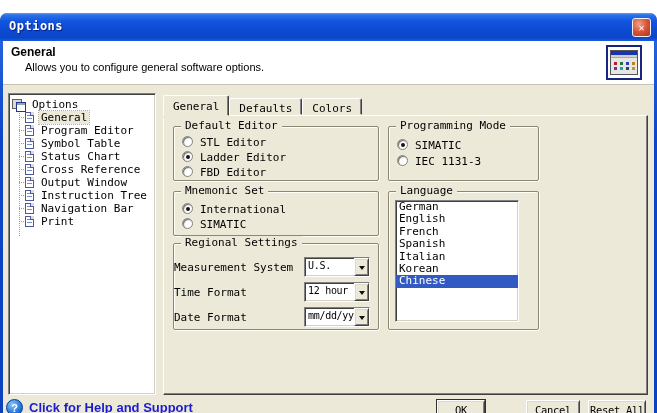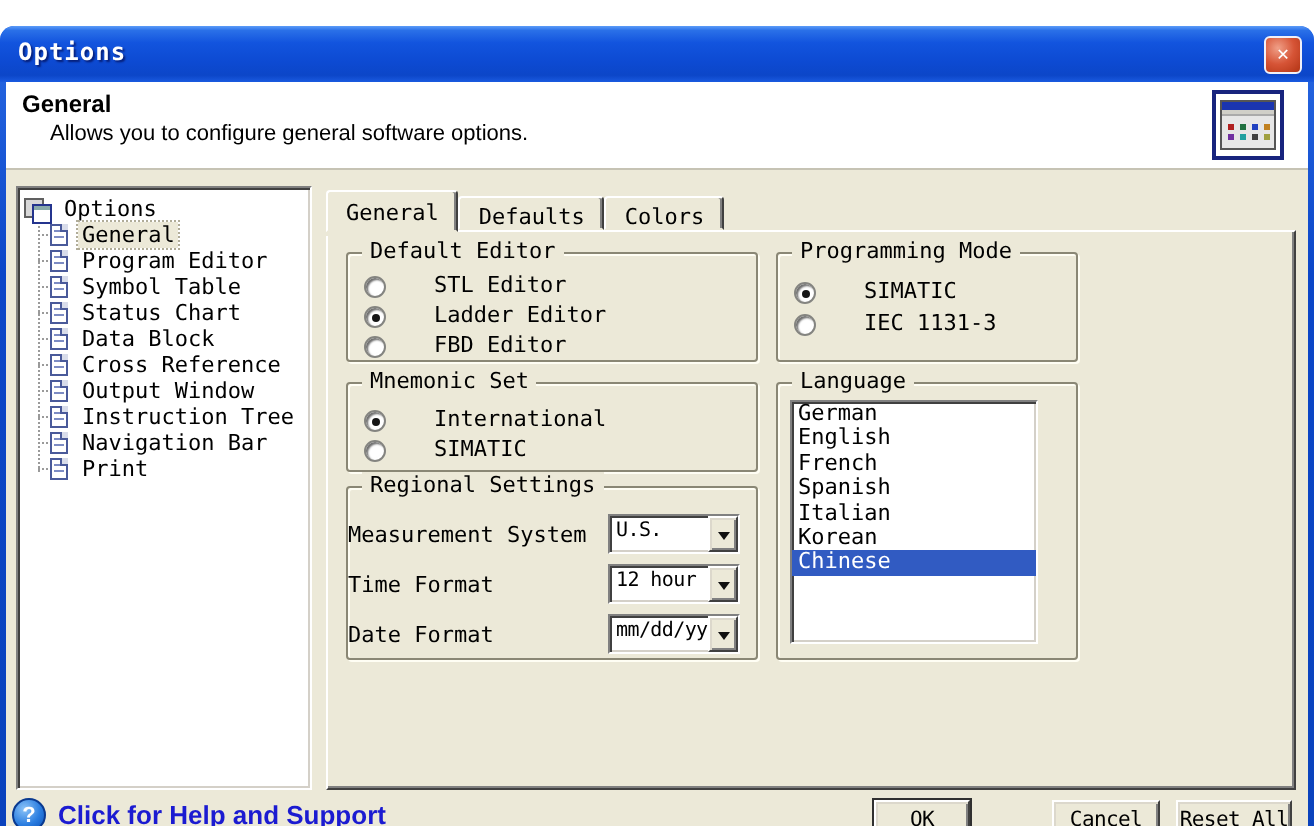--- a/index.html
+++ b/index.html
@@ -97,21 +97,21 @@
     position:absolute; left:160px; top:74px; width:485px; height:280px; z-index:2;
     border:1px solid; border-color:#fff #404040 #404040 #fff;
     box-shadow:inset -1px -1px 0 #808080; background:#ece9d8;
   }
   
   .grp-default  { left:9px;   top:10px;  width:206px; height:55px; }
   .grp-progmode { left:224px; top:10px;  width:151px; height:55px; }
   .grp-mnemonic { left:9px;   top:75px;  width:206px; height:45px; }
   .grp-language { left:224px; top:75px;  width:151px; height:139px; }
   .grp-regional { left:9px;   top:127px; width:206px; height:87px; }
-  .radio-row { position:absolute; left:8px; display:flex; align-items:flex-end; height:13px; white-space:nowrap;gap:17px; }
+  .radio-row { position:absolute; left:8px; display:flex; align-items:flex-start; height:13px; white-space:nowrap; }
   .radio {
     width:11px; height:11px; border-radius:50%; margin-right:7px; flex:0 0 11px;
     background:radial-gradient(circle at 35% 30%, #fff 55%, #ececec);
     border:1px solid #848480; box-shadow:inset 1px 1px 1px #6f6f6f, inset -1px -1px 1px #fff;
     position:relative;
   }
   .radio.checked::after { content:""; position:absolute; left:2.5px; top:2.5px; width:4px; height:4px; border-radius:50%; background:#151515; }
   
   .reg-row { position:absolute; left:0; right:0; height:20px; display:flex; align-items:center; }
   .reg-row .reg-lbl { width:126px; text-align:left; white-space:nowrap; }
@@ -179,24 +179,20 @@
         <span class="doc-icon"></span>
         <span class="lbl">Program Editor</span>
       </div>
       <div class="tree-row tree-child">
         <span class="doc-icon"></span>
         <span class="lbl">Symbol Table</span>
       </div>
       <div class="tree-row tree-child">
         <span class="doc-icon"></span>
         <span class="lbl">Status Chart</span>
-      </div>
-      <div class="tree-row tree-child">
-        <span class="doc-icon"></span>
-        <span class="lbl">Data Block</span>
       </div>
       <div class="tree-row tree-child">
         <span class="doc-icon"></span>
         <span class="lbl">Cross Reference</span>
       </div>
       <div class="tree-row tree-child">
         <span class="doc-icon"></span>
         <span class="lbl">Output Window</span>
       </div>
       <div class="tree-row tree-child">

